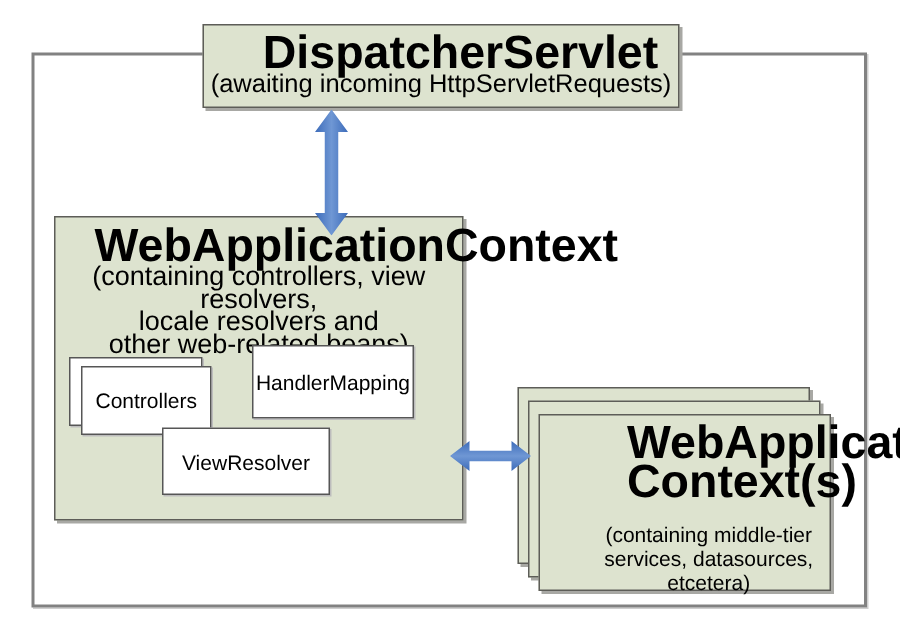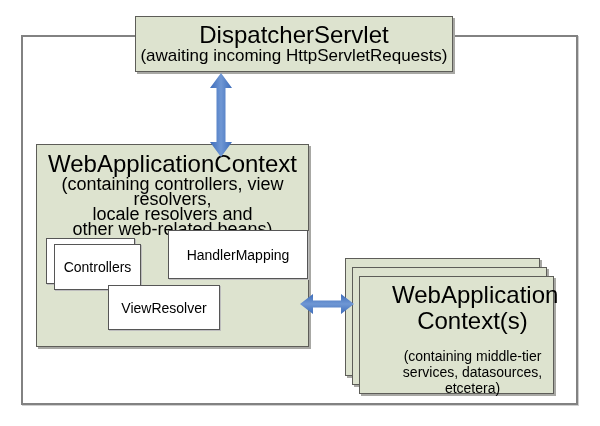--- a/index.html
+++ b/index.html
@@ -12,32 +12,32 @@
     position:absolute;left:21px;top:35px;width:553px;height:366px;
     border:2px solid #828282;box-shadow:1px 1px 0 #cfcfcf;background:#ffffff;z-index:1;
   }
   
   .gbox{
     position:absolute;background:#dde3cf;border:1px solid #5d5d58;
     box-shadow:2px 2px 0 #a8a8a4;box-sizing:border-box;text-align:center;z-index:2;
   }
   .top-box{left:135px;top:16px;width:318px;height:56px;padding-top:5px;}
   .left-box{left:36px;top:144px;width:273px;height:203px;padding-top:6px;}
-  .title{font-size:24px;line-height:26px;font-weight:400;white-space:pre-line;}
+  .title{font-size:31px;line-height:26px;font-weight:700;white-space:pre-line;margin-left:26px;}
   .subtitle{font-size:18px;line-height:15px;white-space:pre-line;}
   .top-box .subtitle{font-size:17px;line-height:15px;}
   
   .wbox{
     position:absolute;background:#ffffff;border:1px solid #565656;
     box-sizing:border-box;display:flex;align-items:center;justify-content:center;
     font-size:14px;box-shadow:1px 1px 0 #bdbdbd;
   }
   .controllers-back{left:9px;top:93px;width:89px;height:46px;}
   .controllers-front{left:17px;top:99px;width:87px;height:46px;text-align:right;}
-  .handler-mapping{left:131px;top:85px;width:140px;height:49px;}
+  .handler-mapping{left:131px;top:85px;width:108px;height:49px;}
   .view-resolver{left:71px;top:140px;width:112px;height:45px;}
   
   .stack{position:absolute;left:345px;top:258px;width:236px;height:160px;z-index:2;}
   .stack-box{position:absolute;width:195px;height:118px;}
   .stack-b1{left:0px;top:0px;}
   .stack-b2{left:7px;top:9px;}
   .stack-b3{left:14px;top:18px;padding-top:5px;padding-left:32px;}
   .stack-b3 .subtitle{font-size:14px;line-height:16px;margin-top:14px;}
   
   .arrow{position:absolute;z-index:3;}

